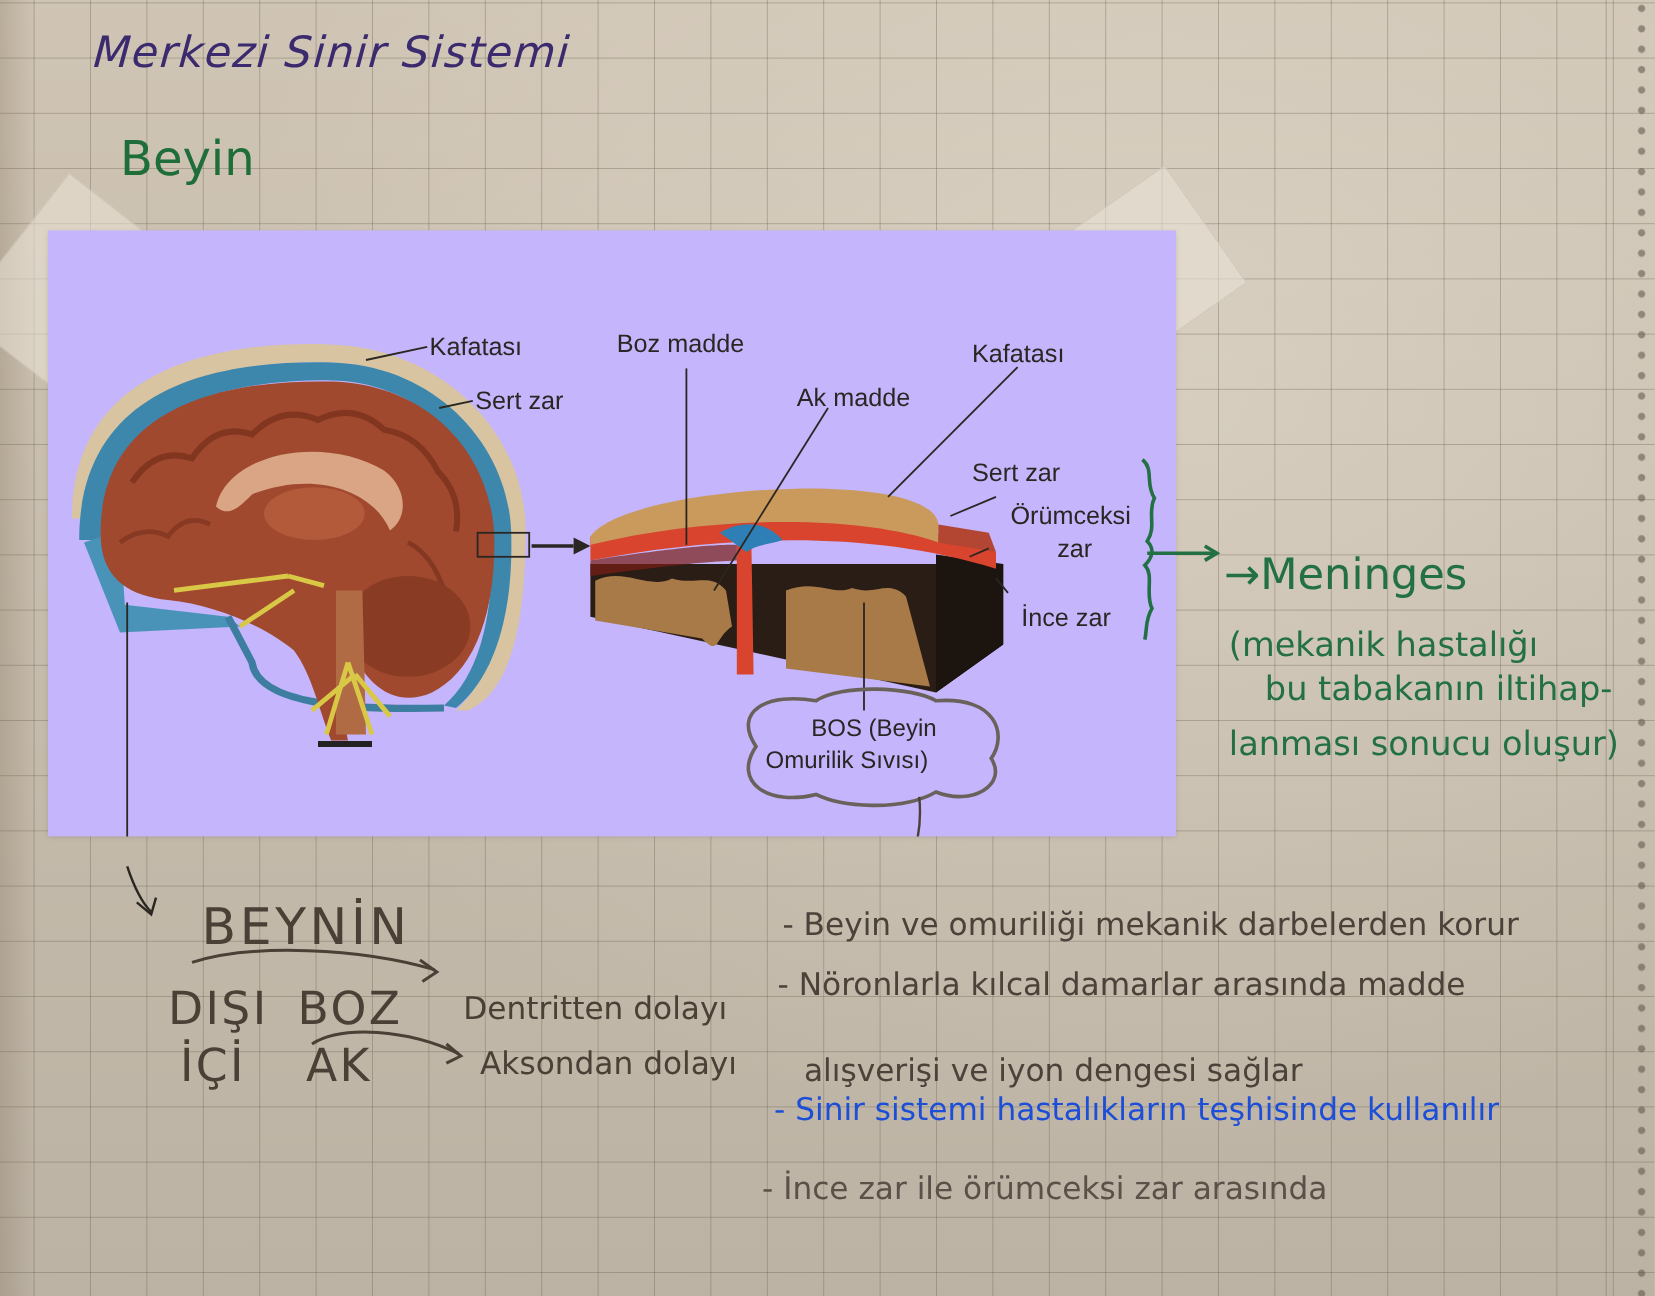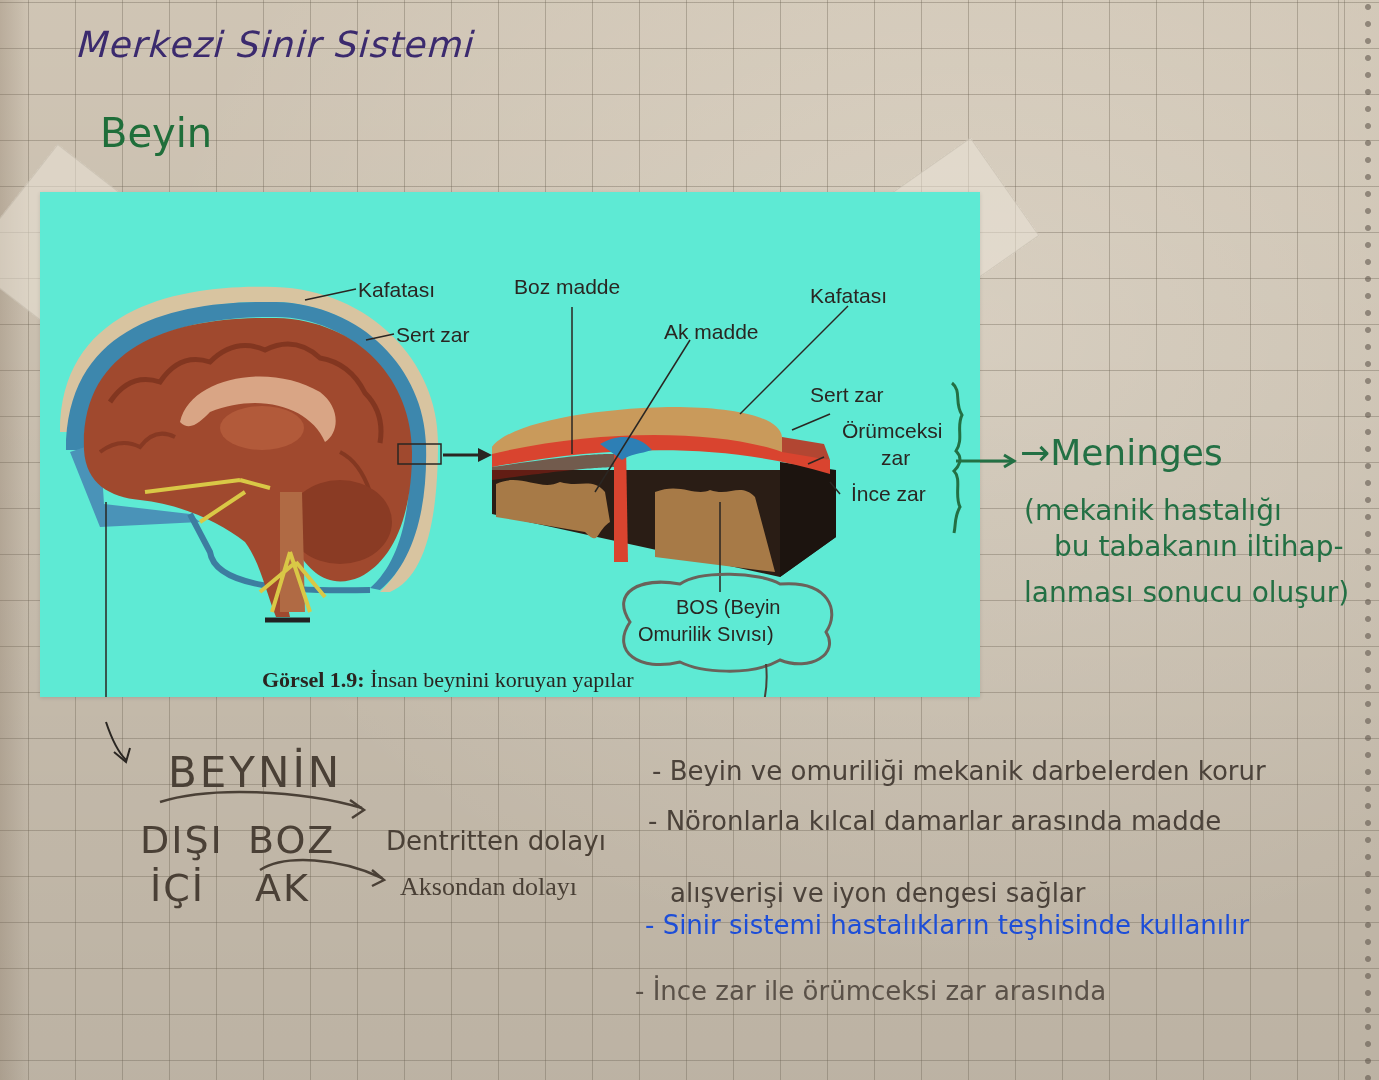--- a/index.html
+++ b/index.html
@@ -41,43 +41,43 @@
 
     
     .tape {
       position: absolute; background: rgba(235,228,215,0.55);
       box-shadow: 0 0 0 1px rgba(160,150,135,0.25) inset;
     }
 
     
     .cutout {
       position: absolute; left: 40px; top: 192px; width: 940px; height: 505px;
-      background: #5eead4;
+      background: #c4b5fd;
       box-shadow: 0 1px 4px rgba(0,0,0,0.12);
     }
     .cutout .lbl { position: absolute; color: #2a2622; font-size: 21px; font-family: "Liberation Sans", sans-serif; white-space: nowrap; }
     .caption { position: absolute; left: 222px; top: 475px; font-family: "Liberation Serif", serif; font-size: 22px; color: #2a2520; white-space: nowrap; }
     .caption b { font-weight: bold; }
 
     svg.diagram { position: absolute; left: 0; top: 0; }
 
-    .meninges-note { position: absolute; font-family: "DejaVu Sans", sans-serif; color: #237044; white-space: nowrap; }
+    .meninges-note { position: absolute; font-family: "DejaVu Sans", sans-serif; color: #237044; white-space: nowrap; margin-top: 27px; }
     #men-title { left: 1020px; top: 432px; font-size: 36px; }
     #men-l1 { left: 1024px; top: 494px; font-size: 28px; }
     #men-l2 { left: 1054px; top: 530px; font-size: 28px; }
     #men-l3 { left: 1024px; top: 576px; font-size: 28px; }
 
     .bl { position: absolute; font-family: "DejaVu Sans", sans-serif; color: #4a4036; white-space: nowrap; }
     #b-head { left: 168px; top: 748px; font-size: 42px; letter-spacing: 3px; }
     #b-r1a { left: 140px; top: 818px; font-size: 38px; letter-spacing: 2px; }
     #b-r1b { left: 248px; top: 818px; font-size: 38px; letter-spacing: 2px; }
     #b-r1c { left: 386px; top: 826px; font-size: 26px; }
     #b-r2a { left: 150px; top: 866px; font-size: 38px; letter-spacing: 2px; }
     #b-r2b { left: 255px; top: 866px; font-size: 38px; letter-spacing: 2px; }
-    #b-r2c { left: 400px; top: 872px; font-size: 26px; font-family: Liberation Serif, serif; }
+    #b-r2c { left: 400px; top: 872px; font-size: 26px; }
 
     .bos-note { position: absolute; font-family: "DejaVu Sans", sans-serif; color: #4b423a; white-space: nowrap; font-size: 26px; }
     #bos1 { left: 652px; top: 756px; }
     #bos2 { left: 648px; top: 806px; }
     #bos3 { left: 670px; top: 850px; margin-top: 28px; }
     #bos4 { left: 645px; top: 910px; color: #1d4ed8; }
     #bos5 { left: 635px; top: 976px; color: #5a5148; }
   </style>
 </head>
 <body>
@@ -162,27 +162,24 @@
   </svg>
 
   <div class="lbl" style="left:318px; top:86px;">Kafatası</div>
   <div class="lbl" style="left:356px; top:131px;">Sert zar</div>
   <div class="lbl" style="left:474px; top:83px;">Boz madde</div>
   <div class="lbl" style="left:624px; top:128px;">Ak madde</div>
   <div class="lbl" style="left:770px; top:92px;">Kafatası</div>
   <div class="lbl" style="left:770px; top:191px;">Sert zar</div>
   <div class="lbl" style="left:802px; top:227px;">Örümceksi</div>
   <div class="lbl" style="left:841px; top:254px;">zar</div>
-  <div class="lbl" style="left:811px; top:290px;text-align:center;">İnce zar</div>
+  <div class="lbl" style="left:811px; top:312px;text-align:center;">İnce zar</div>
   <div class="lbl" style="left:616px; top:404px; font-size:20px;margin-left:20px;">BOS (Beyin</div>
   <div class="lbl" style="left:598px; top:431px; font-size:20px;">Omurilik Sıvısı)</div>
 
-  <div class="caption">
-    <b>Görsel 1.9:</b><span> İnsan beynini koruyan yapılar</span>
-  </div>
 </div>
 
 <svg style="position:absolute; left:940px; top:375px;" width="90" height="160">
   <path d="M 12 8 C 22 16, 14 28, 22 40 C 16 52, 24 64, 16 76 C 24 84, 18 92, 14 96 C 22 104, 14 120, 20 132 C 14 142, 16 150, 14 158" stroke="#237044" stroke-width="3" fill="none"></path>
   <path d="M 16 86 L 72 86" stroke="#237044" stroke-width="3"></path>
   <path d="M 64 80 L 74 86 L 64 92" stroke="#237044" stroke-width="3" fill="none"></path>
 </svg>
 
 <div id="men-title" class="meninges-note">→Meninges</div>
 <div id="men-l1" class="meninges-note">(mekanik hastalığı</div>

